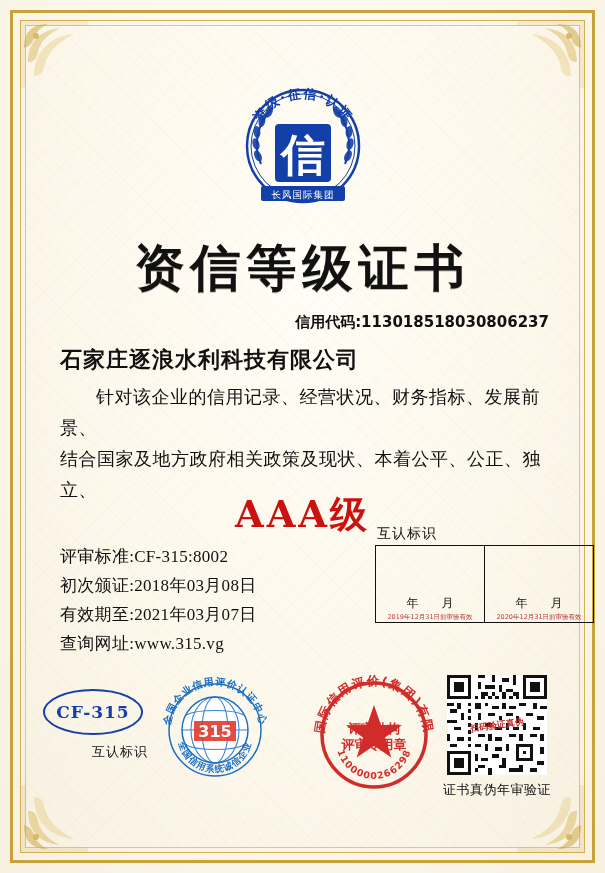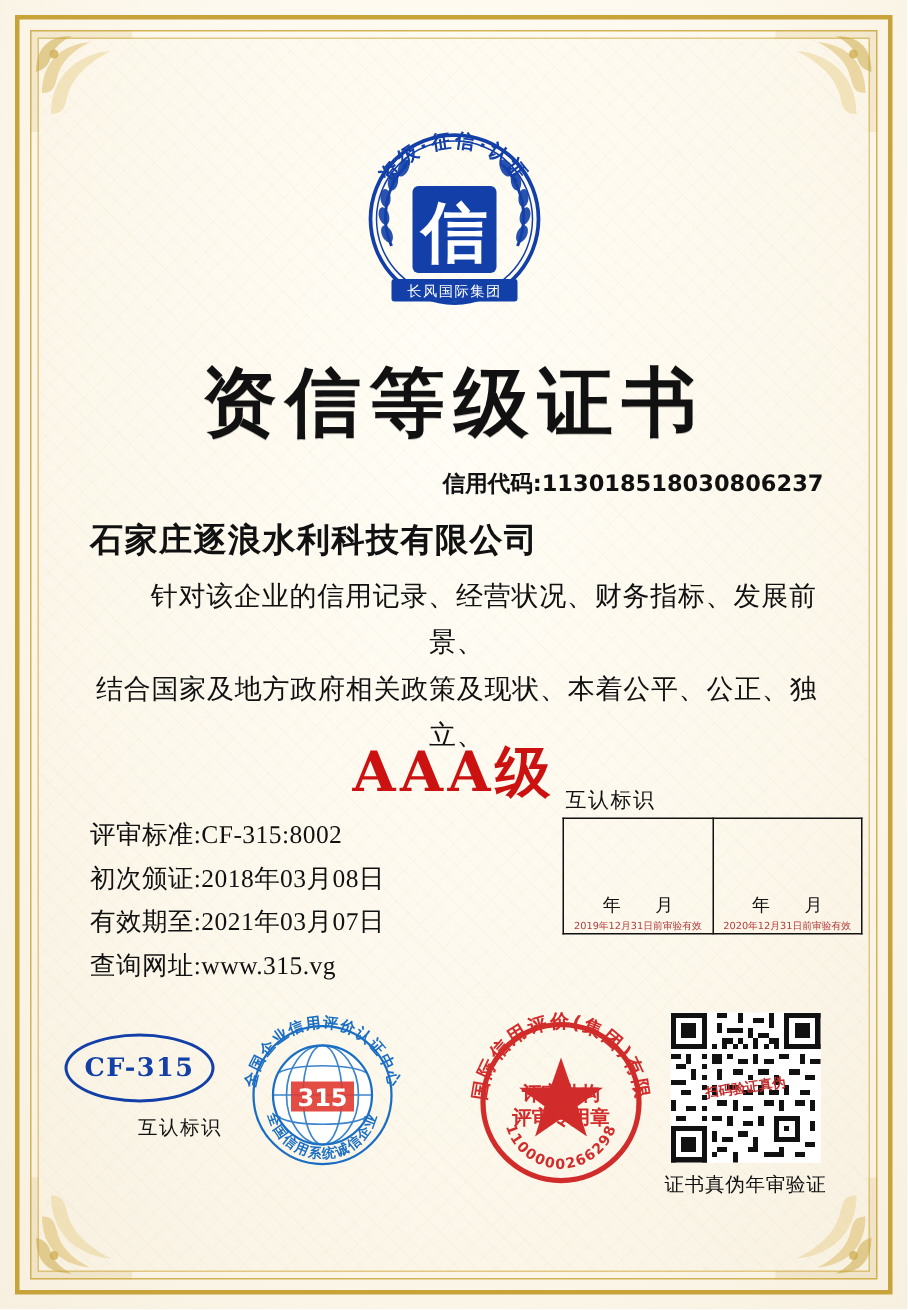--- a/index.html
+++ b/index.html
@@ -118,21 +118,20 @@
 
   .body-text {
     position: absolute;
     top: 352px;
     left: 30px;
     right: 26px;
     font-size: 18px;
     line-height: 31px;
     color: #111;
     letter-spacing: 0.5px;
-    text-align: center;
   }
   .body-text .indent { text-indent: 36px; }
 
   .grade {
     position: absolute;
     top: 460px;
     left: 0; right: 0;
     text-align: center;
     color: #cc1111;
     font-size: 37px;
@@ -162,21 +161,21 @@
   }
   .review-title {
     font-size: 14px;
     color: #111;
     padding-left: 2px;
     margin-bottom: 2px;
     letter-spacing: 1px;
   }
   .review-table {
     border-collapse: collapse;
-    width: 200px;
+    width: 219px;
     height: 78px;
     table-layout: fixed;
   }
   .review-table td {
     border: 1px solid #111;
     vertical-align: bottom;
     position: relative;
     padding: 0;
   }
   .cell-ym {

